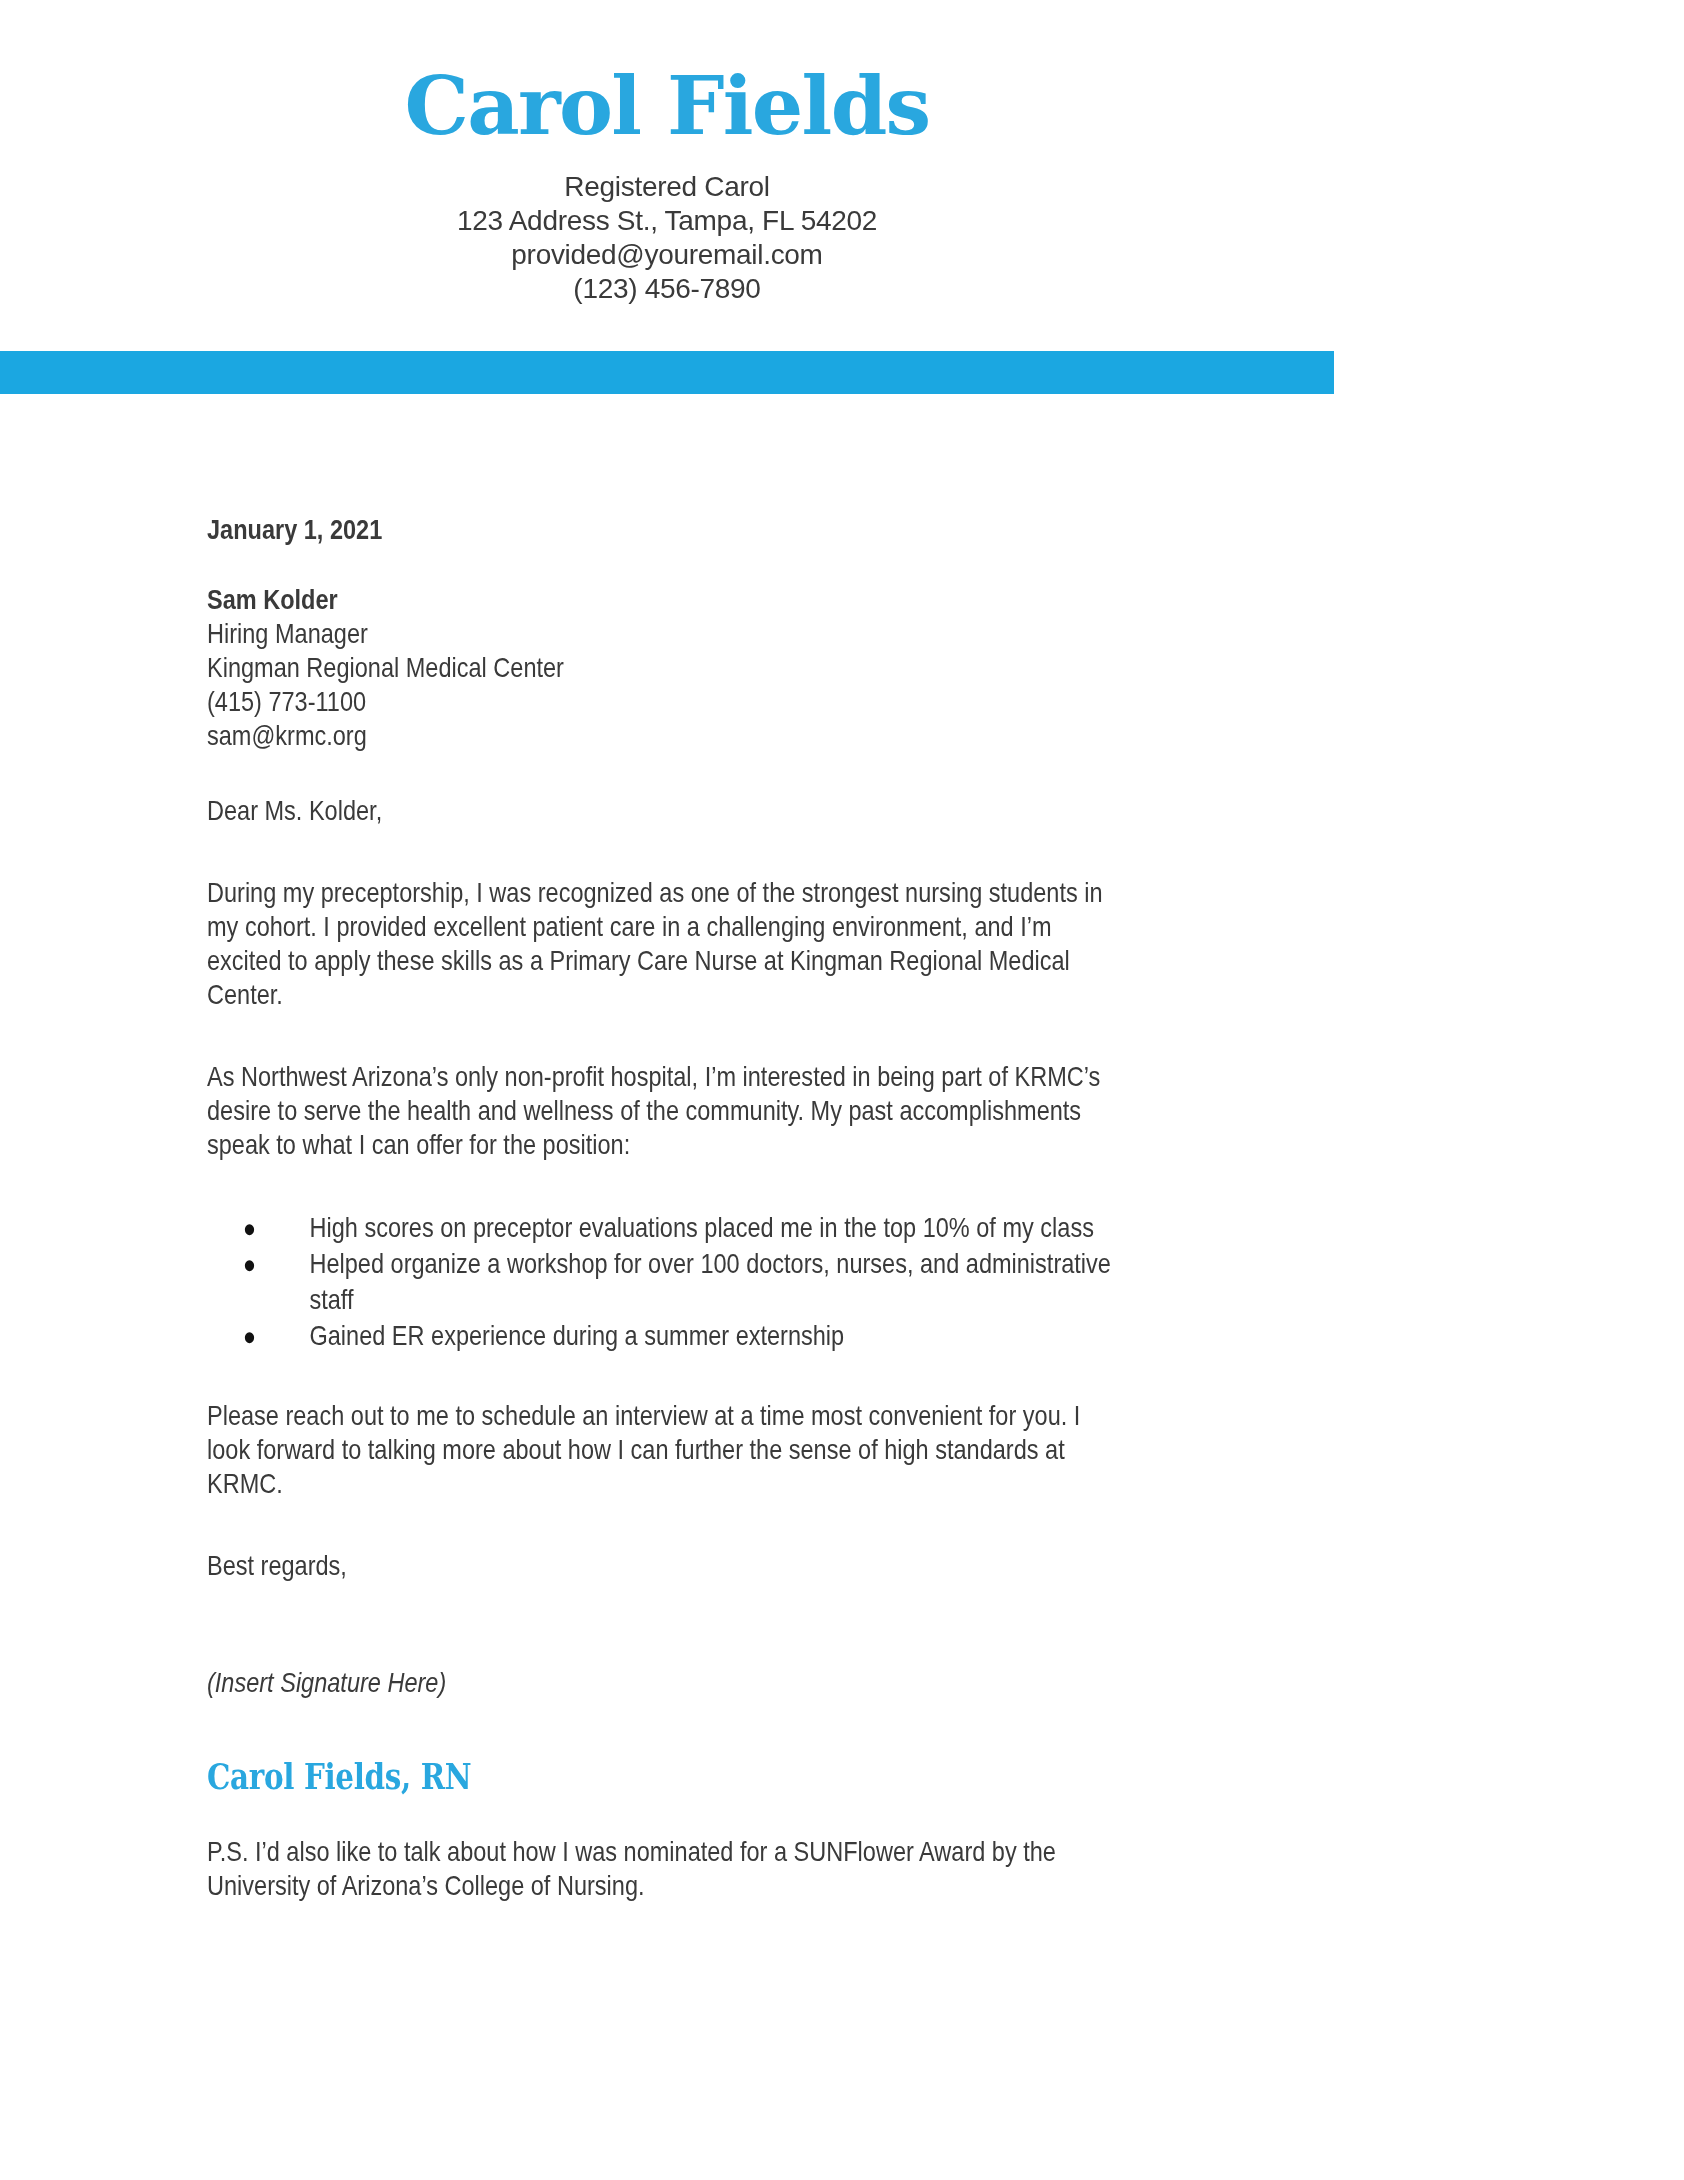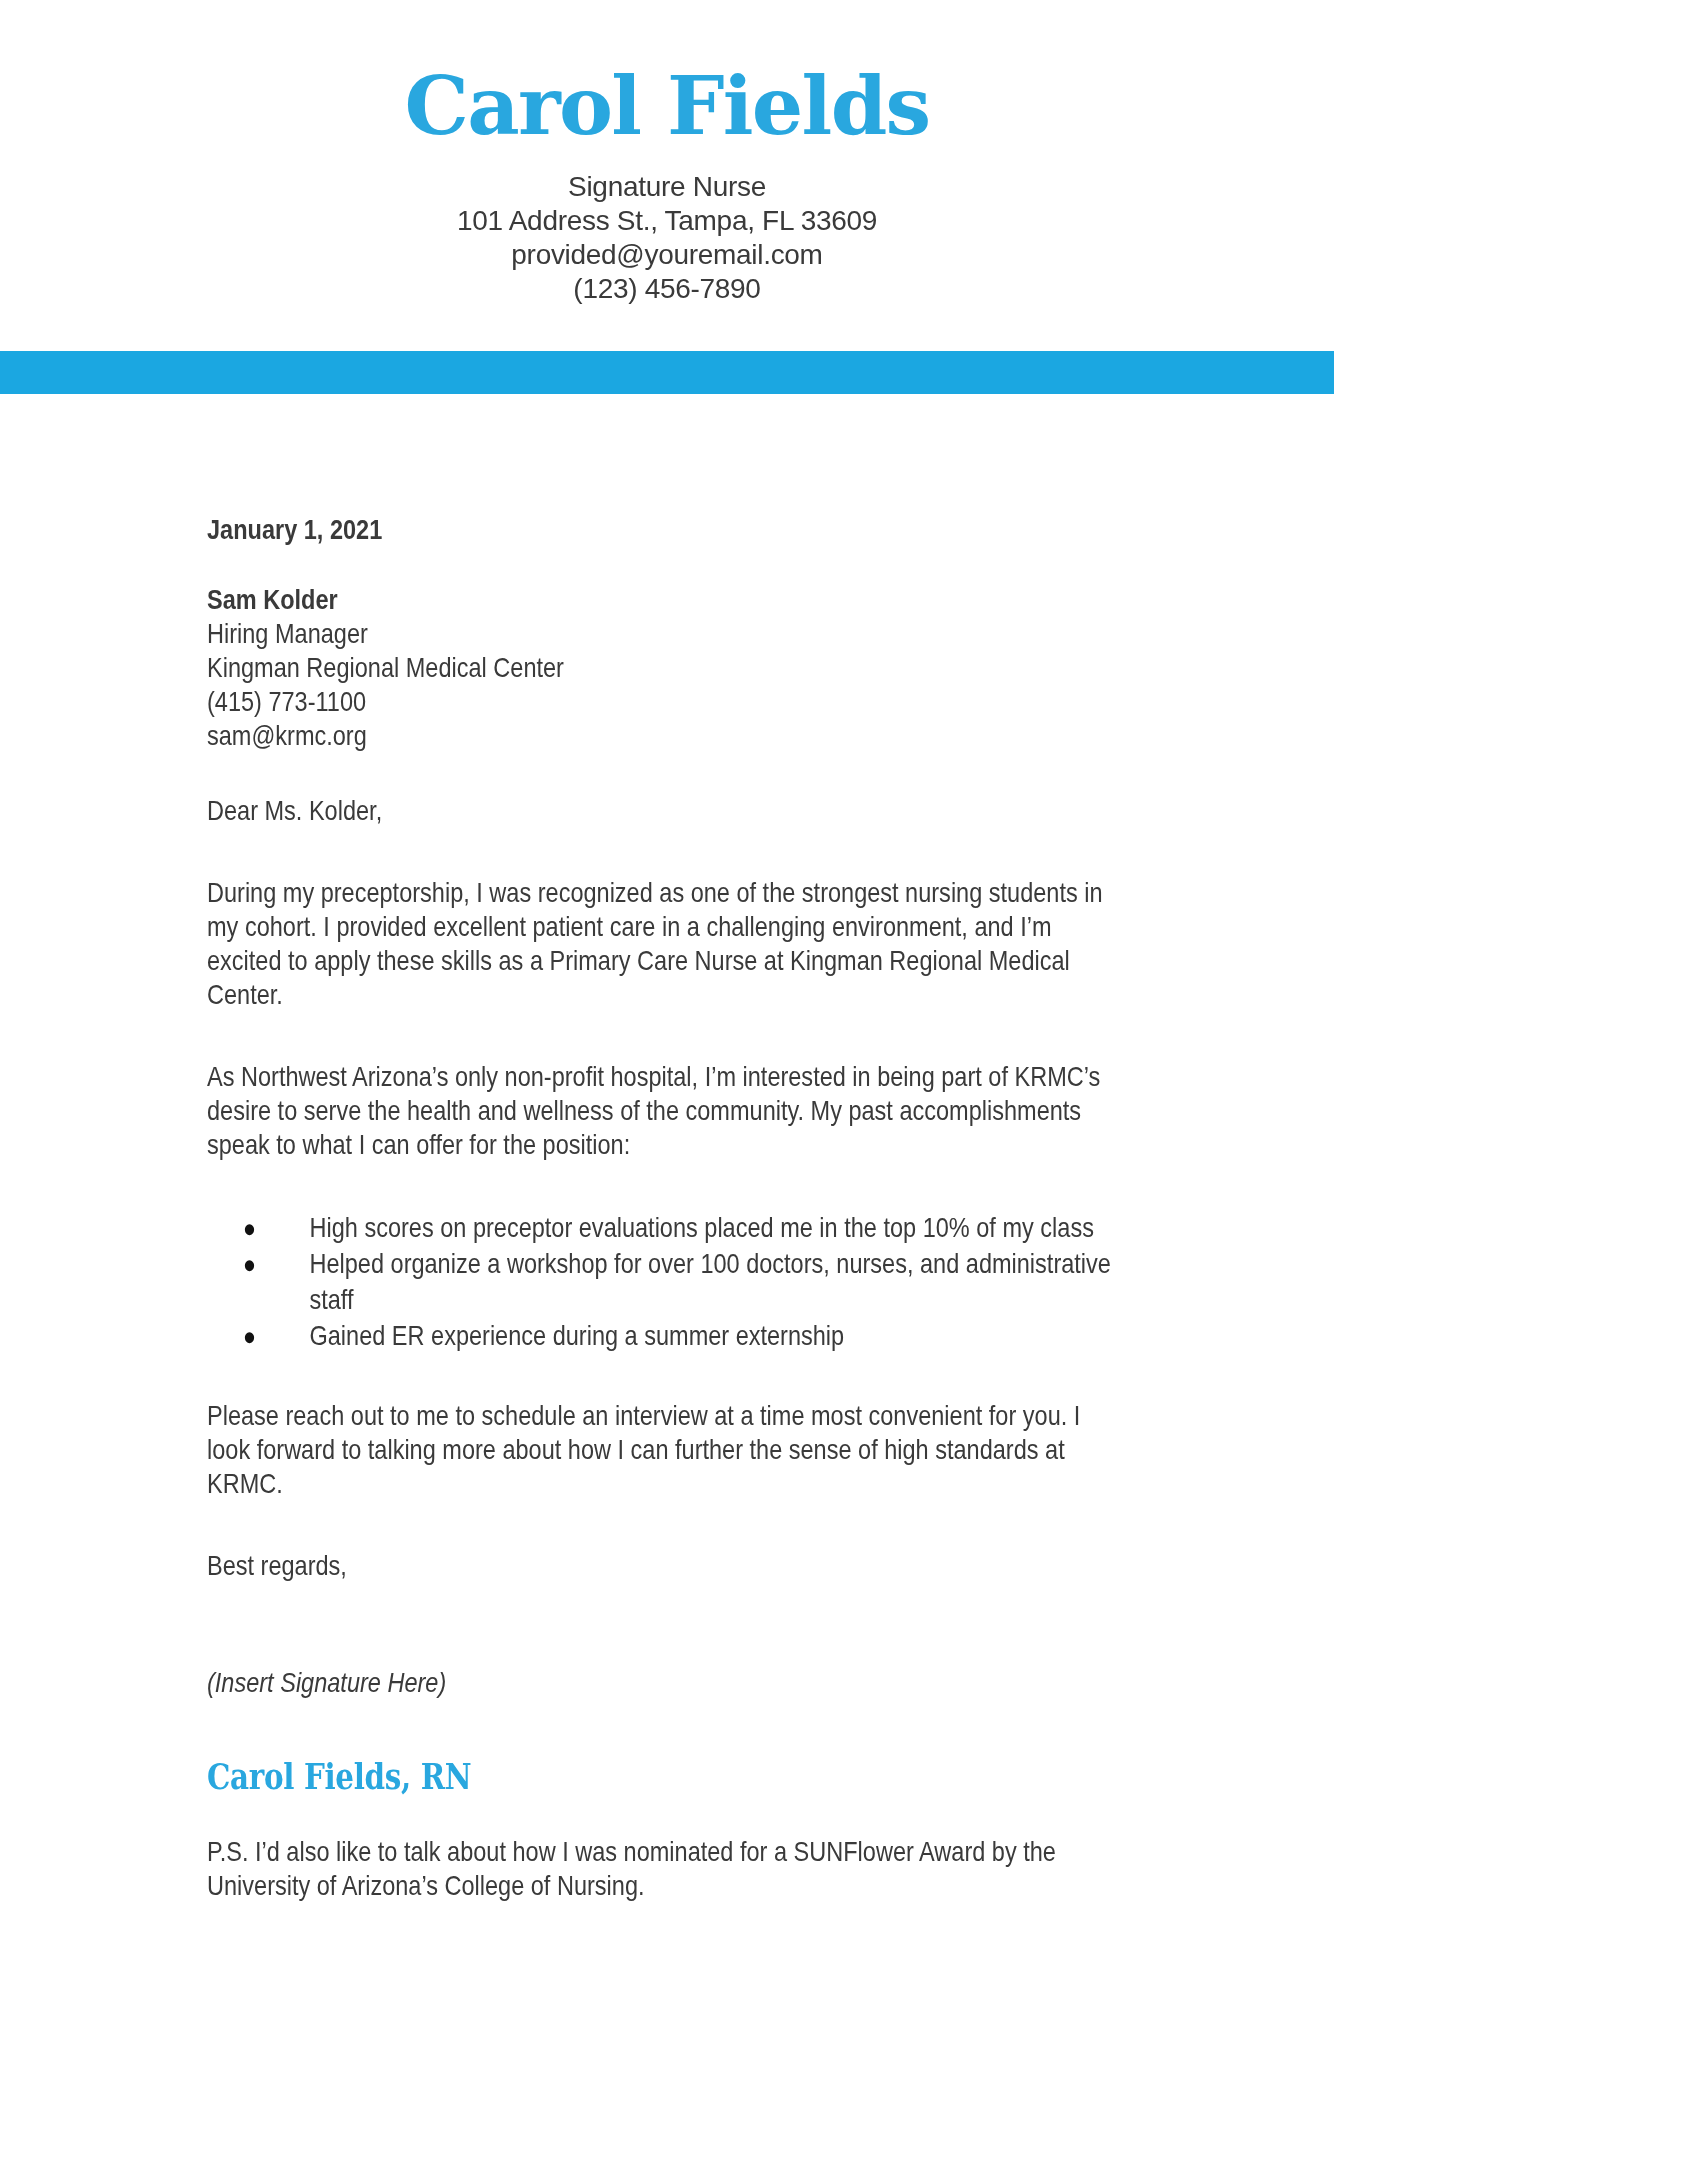--- a/index.html
+++ b/index.html
@@ -46,22 +46,22 @@
     font-size:35px;line-height:43px;letter-spacing:-0.4px;margin-bottom:37px;
   }
 </style>
 </head>
 <body>
 
 <div class="page">
 
   <div class="header">
     <div class="applicant-name">Carol Fields</div>
-    <div class="contact-line">Signature Nurse</div>
-    <div class="contact-line">101 Address St., Tampa, FL 33609</div>
+    <div class="contact-line">Registered Carol</div>
+    <div class="contact-line">123 Address St., Tampa, FL 54202</div>
     <div class="contact-line">provided@youremail.com</div>
     <div class="contact-line">(123) 456-7890</div>
   </div>
 
   <div class="accent-bar"></div>
 
   <div class="letter">
     <div class="squish">
 
       <p class="date bold">January 1, 2021</p>

